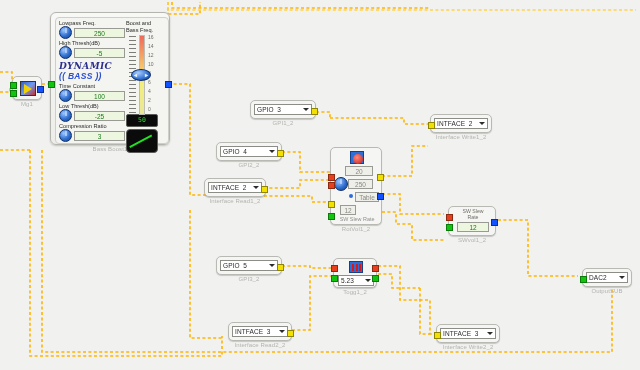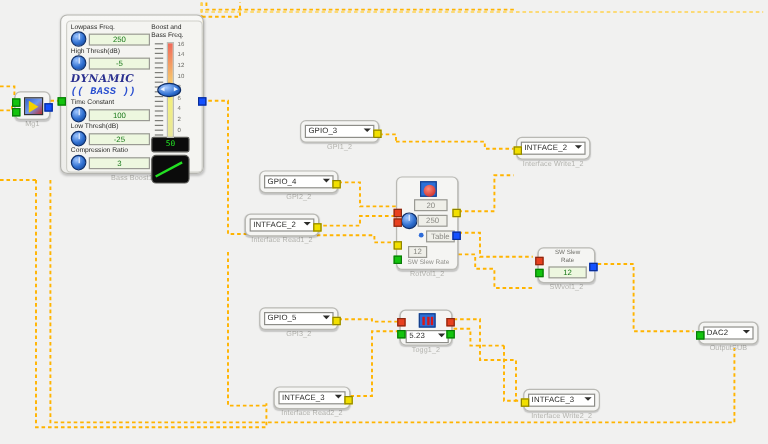--- a/index.html
+++ b/index.html
@@ -101,21 +101,21 @@
   .bb-left { position:absolute; left:3px; top:2px; width:66px; }
   .cap { font-size:5.6px; color:#2b2b29; letter-spacing:0; white-space:nowrap; }
   .row { display:flex; align-items:center; gap:2px; margin-bottom:1px; }
   .row .num { flex:1; }
   .bb-logo { margin:3px 0 2px 0; }
   .bb-logo .d1 {
     font-family:"DejaVu Serif", serif; font-weight:bold; font-style:italic;
     font-size:9px; color:#2a2f8f; letter-spacing:.3px; line-height:9px;
   }
   .bb-logo .d2 {
-    font-family:Liberation Mono, monospace; font-weight:bold; font-style:italic;
+    font-family:Liberation Sans, sans-serif; font-weight:bold; font-style:italic;
     font-size:8.5px; color:#2a4fd0; letter-spacing:.3px; line-height:10px;
   }
 
   .bb-right { position:absolute; left:70px; top:2px; width:40px; }
   .bb-right .hdr { font-size:5.6px; color:#2b2b29; line-height:6.5px; }
   .slider-wrap { position:relative; height:78px; margin-top:2px; }
   .sl-track {
     position:absolute; left:13px; top:0; width:4px; height:78px;
     background:linear-gradient(180deg,#f06a5a 0%,#f6c06a 38%,#f2ef7e 62%,#e9e79a 100%);
     border:1px solid #bdbdb6;

